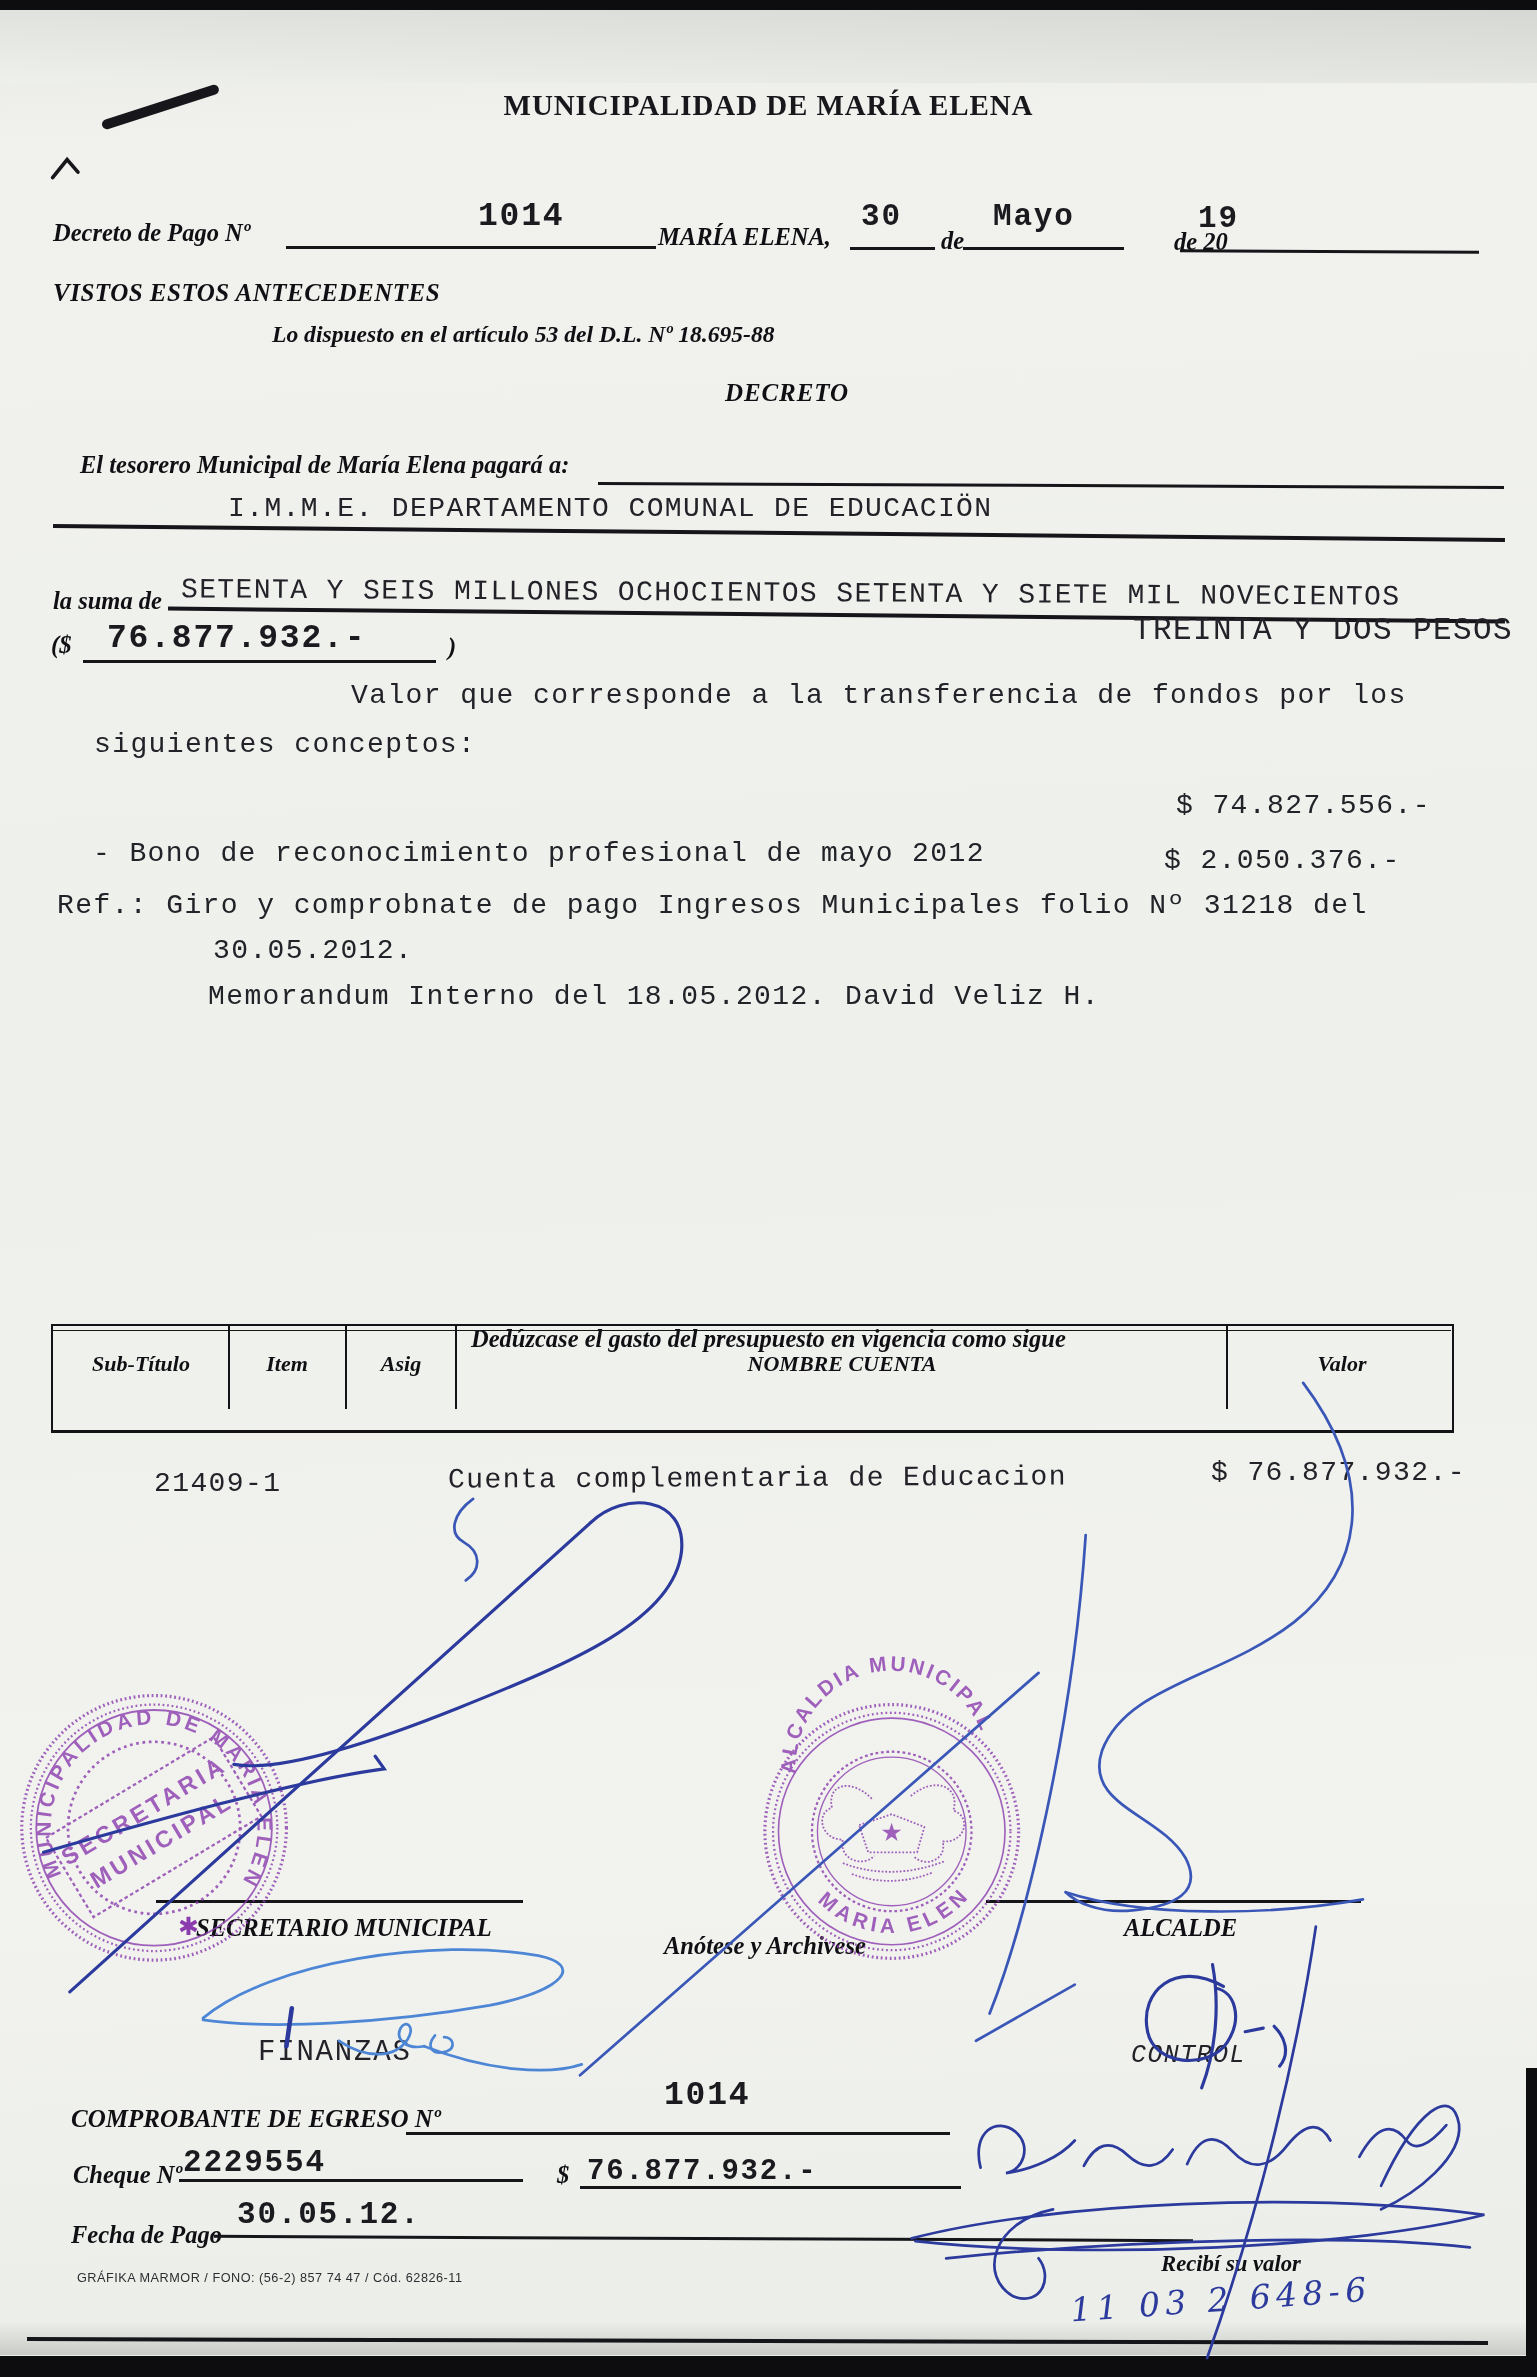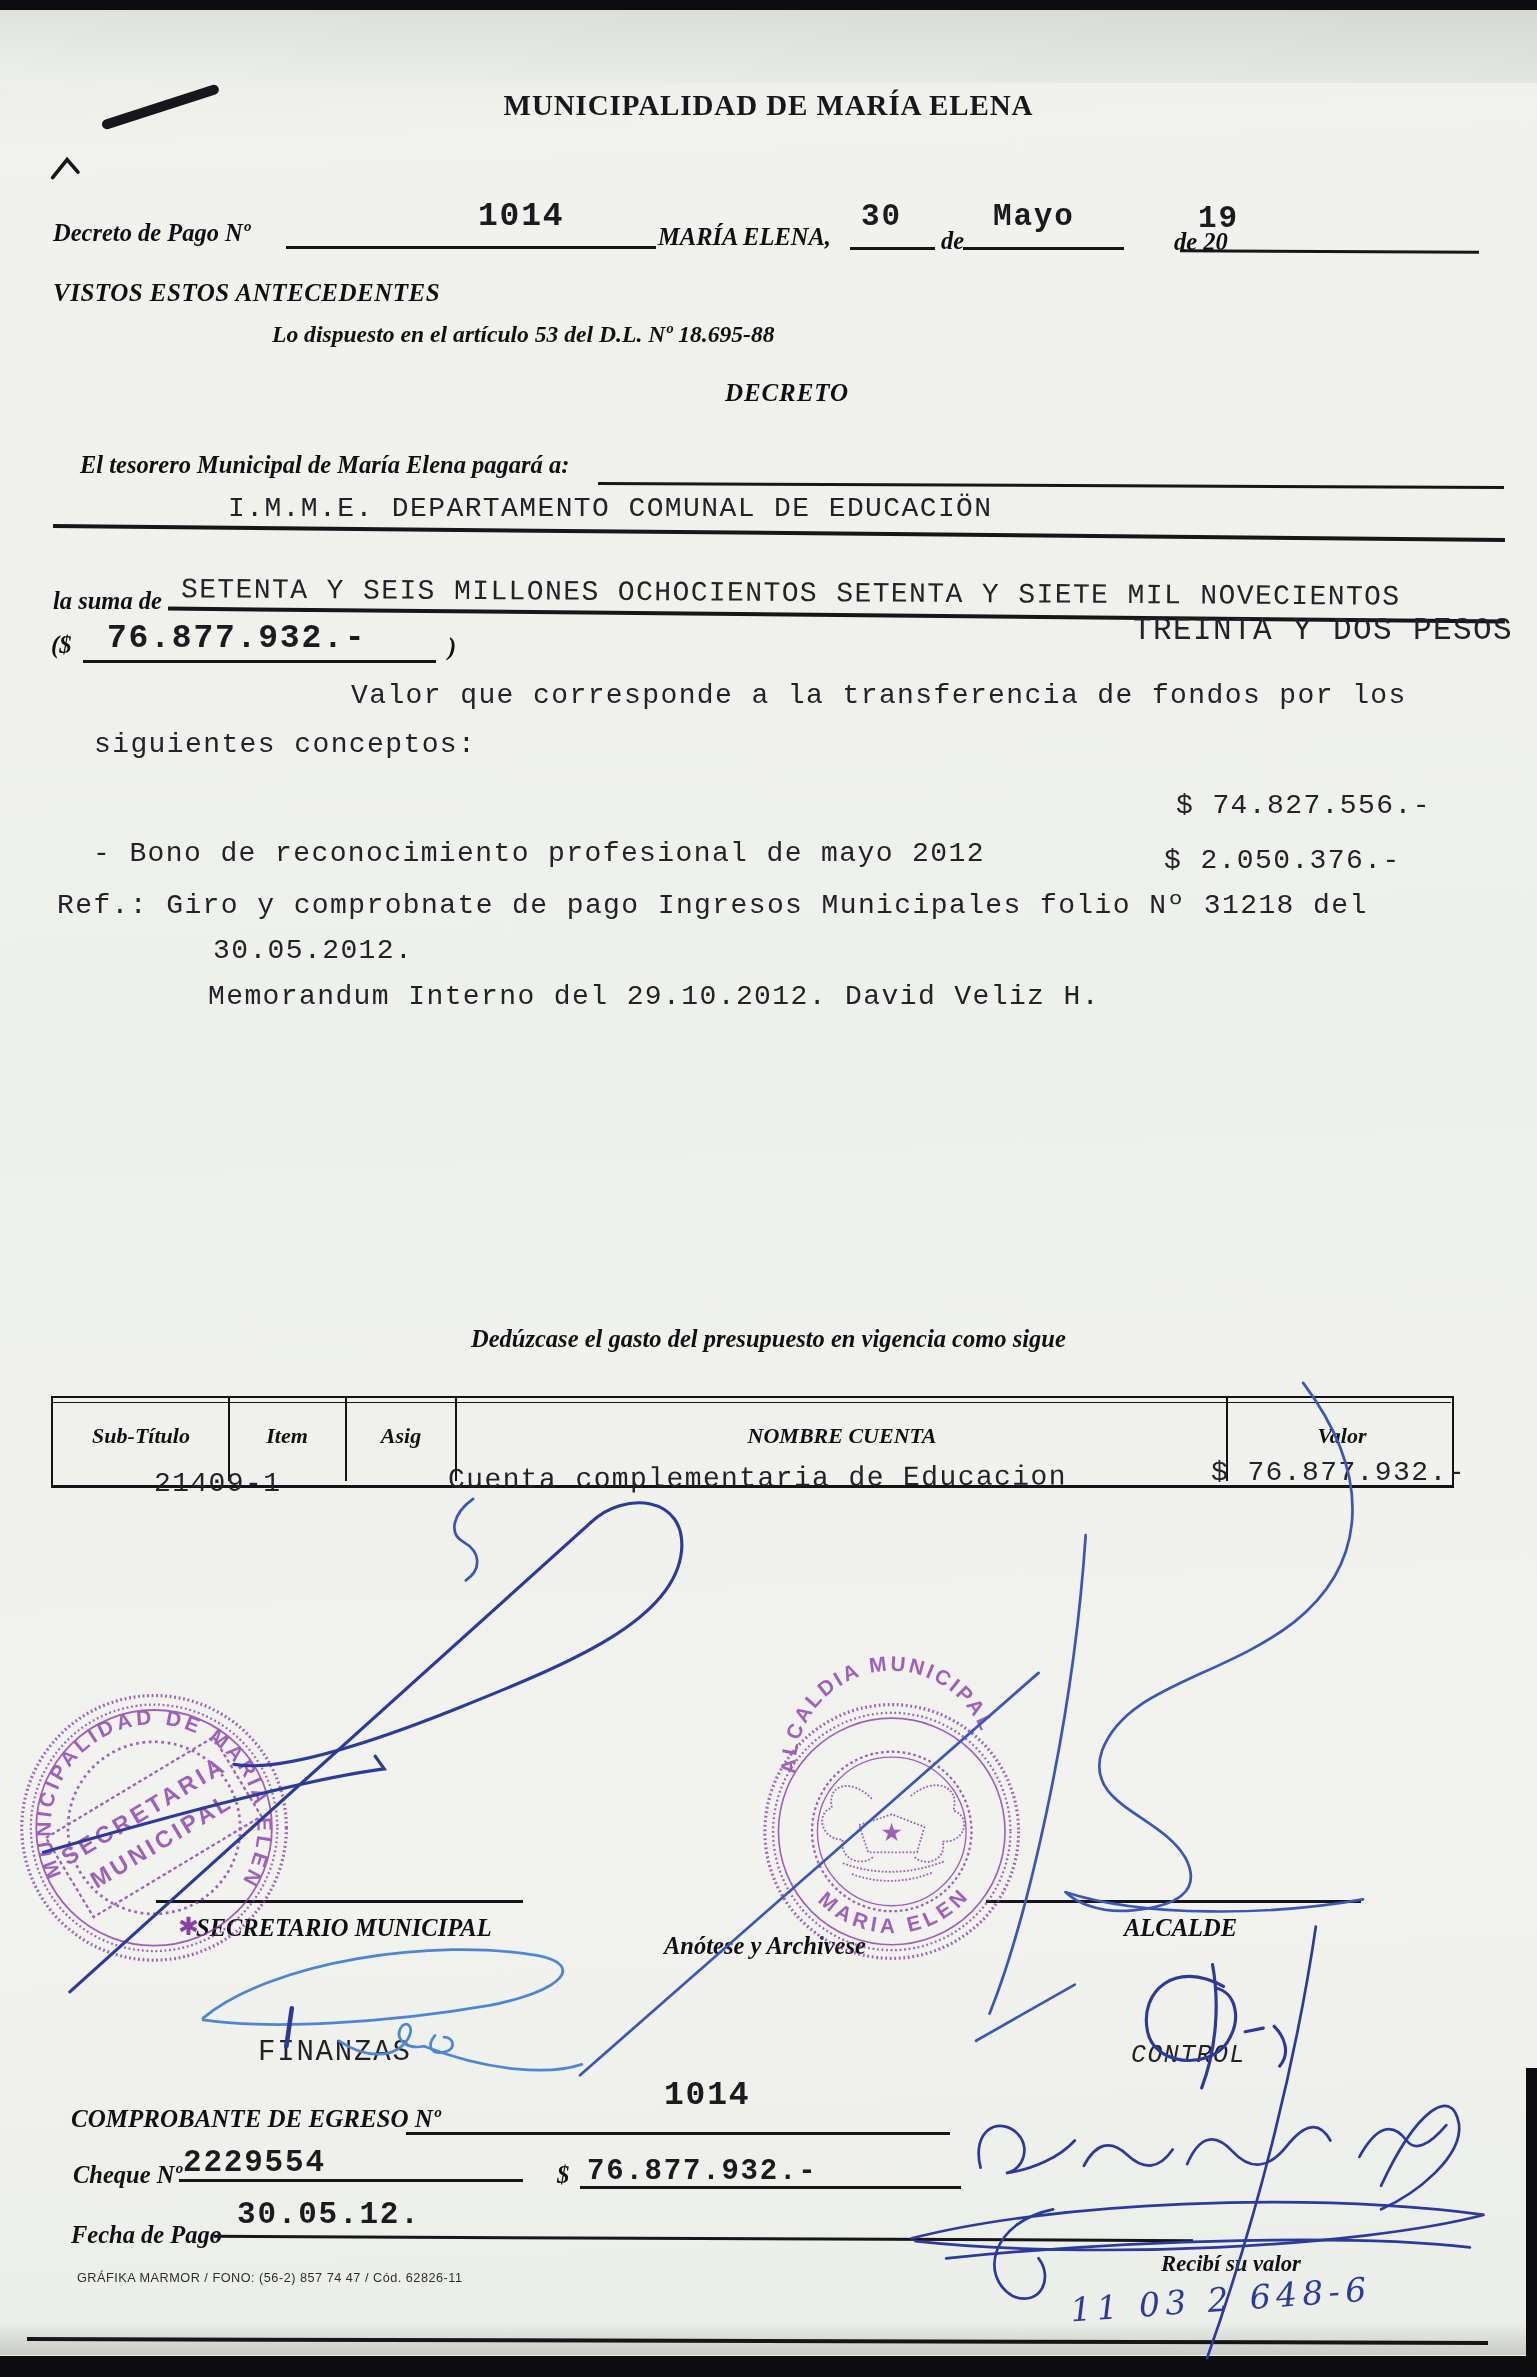--- a/index.html
+++ b/index.html
@@ -63,24 +63,24 @@
 
   <div class="abs tw" style="left:351px;top:680px;">Valor que corresponde a la transferencia de fondos por los</div>
   <div class="abs tw" style="left:94px;top:729px;">siguientes conceptos:</div>
 
   <div class="abs tw" style="left:1176px;top:790px;">$ 74.827.556.-</div>
   <div class="abs tw" style="left:93px;top:838px;">- Bono de reconocimiento profesional de mayo 2012</div>
   <div class="abs tw" style="left:1164px;top:845px;">$  2.050.376.-</div>
 
   <div class="abs tw" style="left:57px;top:890px;">Ref.: Giro y comprobnate de pago Ingresos Municipales folio Nº 31218 del</div>
   <div class="abs tw" style="left:213px;top:935px;">30.05.2012.</div>
-  <div class="abs tw" style="left:208px;top:981px;">Memorandum Interno del 29.10.2012. David Veliz H.</div>
+  <div class="abs tw" style="left:208px;top:981px;">Memorandum Interno del 18.05.2012. David Veliz H.</div>
 
   <div class="abs it" style="left:471px;top:1325px;font-size:24.5px;">Dedúzcase el gasto del presupuesto en vigencia como sigue</div>
-  <div class="abs" style="left:51px;top:1396px;width:1403px;height:92px;border:2.7px solid #141418;border-bottom-width:3.6px;box-sizing:border-box;">
+  <div class="abs" style="left:51px;top:1324px;width:1403px;height:109px;border:2.7px solid #141418;border-bottom-width:3.6px;box-sizing:border-box;">
     <div class="ln" style="left:0;top:3.6px;width:1398px;height:1.8px;"></div>
     <div class="abs" style="left:175px;top:0;width:1.8px;height:83px;background:#141418;"></div>
     <div class="abs" style="left:292px;top:0;width:1.8px;height:83px;background:#141418;"></div>
     <div class="abs" style="left:402px;top:0;width:1.8px;height:83px;background:#141418;"></div>
     <div class="abs" style="left:1173px;top:0;width:1.8px;height:83px;background:#141418;"></div>
     <div class="abs it" style="left:88px;top:25px;font-size:22px;transform:translateX(-50%);">Sub-Título</div>
     <div class="abs it" style="left:234px;top:25px;font-size:22px;transform:translateX(-50%);">Item</div>
     <div class="abs it" style="left:348px;top:25px;font-size:22px;transform:translateX(-50%);">Asig</div>
     <div class="abs it" style="left:789px;top:25px;font-size:22px;transform:translateX(-50%);">NOMBRE CUENTA</div>
     <div class="abs it" style="left:1289px;top:25px;font-size:22px;transform:translateX(-50%);">Valor</div>

